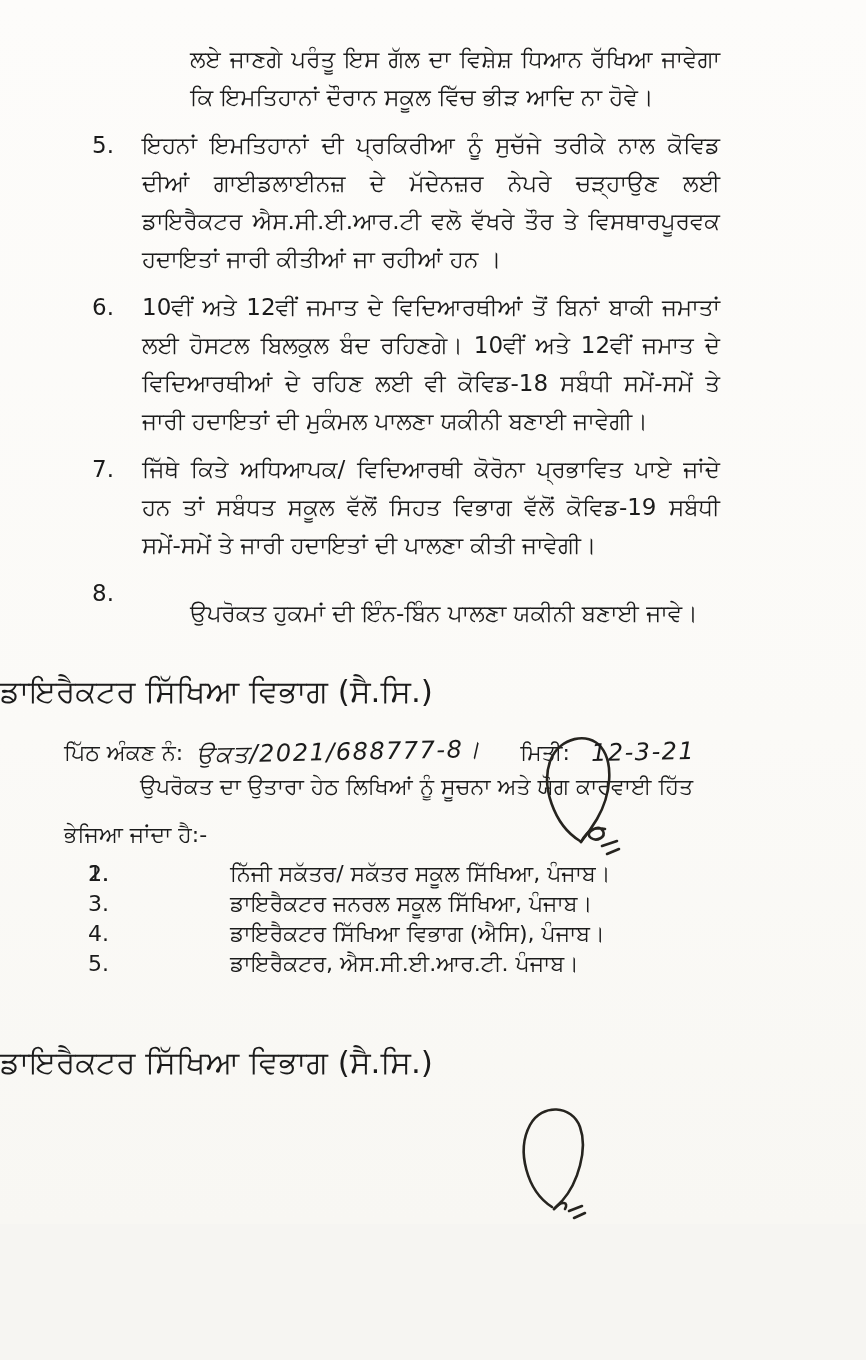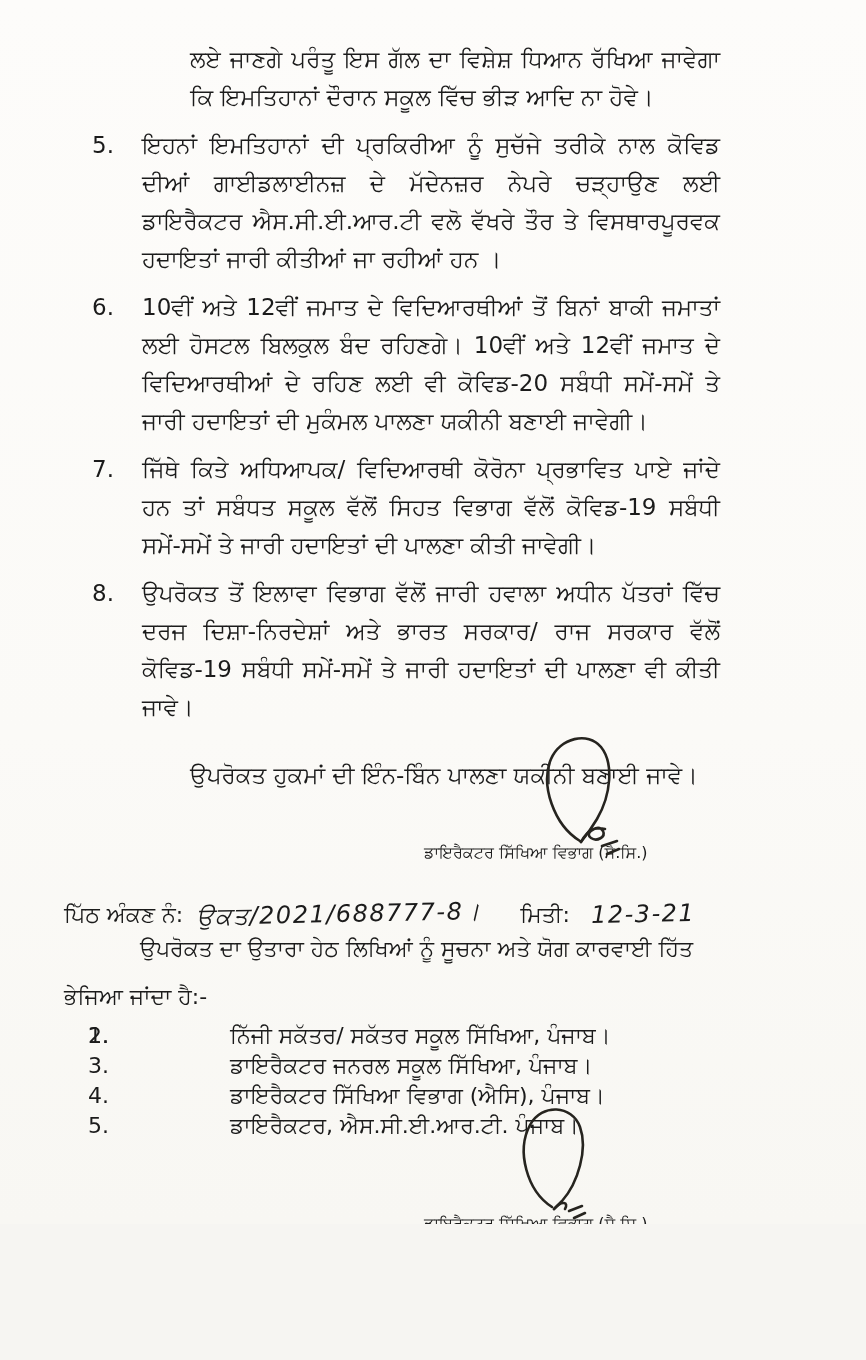--- a/index.html
+++ b/index.html
@@ -33,23 +33,22 @@
   }
   .num-item .txt {
     margin-left: 50px;   
     text-align: justify;
   }
   .closing-line {
     margin: 30px 146px 0 190px;
   }
   
   .designation {
-    margin-left: 424px;
     white-space: nowrap;
-    font-size: 16px; line-height: 38px;
+    font-size: 31px; line-height: 38px;
   }
   .desig-1 { margin-top: 40px; }
   .desig-2 { margin-top: 64px; }
   .sig {
     position: absolute;
     pointer-events: none;
   }
   .sig svg path {
     fill: none;
     stroke: #26241f;
@@ -88,31 +87,30 @@
 
   <p class="bodytext cont-para">ਲਏ ਜਾਣਗੇ ਪਰੰਤੂ ਇਸ ਗੱਲ ਦਾ ਵਿਸ਼ੇਸ਼ ਧਿਆਨ ਰੱਖਿਆ ਜਾਵੇਗਾ ਕਿ ਇਮਤਿਹਾਨਾਂ ਦੌਰਾਨ ਸਕੂਲ ਵਿੱਚ ਭੀੜ ਆਦਿ ਨਾ ਹੋਵੇ।</p>
 
   <div class="num-item bodytext">
     <span class="no">5.</span>
     <p class="txt">ਇਹਨਾਂ ਇਮਤਿਹਾਨਾਂ ਦੀ ਪ੍ਰਕਿਰੀਆ ਨੂੰ ਸੁਚੱਜੇ ਤਰੀਕੇ ਨਾਲ ਕੋਵਿਡ ਦੀਆਂ ਗਾਈਡਲਾਈਨਜ਼ ਦੇ ਮੱਦੇਨਜ਼ਰ ਨੇਪਰੇ ਚੜ੍ਹਾਉਣ ਲਈ ਡਾਇਰੈਕਟਰ ਐਸ.ਸੀ.ਈ.ਆਰ.ਟੀ ਵਲੋ ਵੱਖਰੇ ਤੌਰ ਤੇ ਵਿਸਥਾਰਪੂਰਵਕ ਹਦਾਇਤਾਂ ਜਾਰੀ ਕੀਤੀਆਂ ਜਾ ਰਹੀਆਂ ਹਨ ।</p>
   </div>
 
   <div class="num-item bodytext">
     <span class="no">6.</span>
-    <p class="txt">10ਵੀਂ ਅਤੇ 12ਵੀਂ ਜਮਾਤ ਦੇ ਵਿਦਿਆਰਥੀਆਂ ਤੋਂ ਬਿਨਾਂ ਬਾਕੀ ਜਮਾਤਾਂ ਲਈ ਹੋਸਟਲ ਬਿਲਕੁਲ ਬੰਦ ਰਹਿਣਗੇ। 10ਵੀਂ ਅਤੇ 12ਵੀਂ ਜਮਾਤ ਦੇ ਵਿਦਿਆਰਥੀਆਂ ਦੇ ਰਹਿਣ ਲਈ ਵੀ ਕੋਵਿਡ-20 ਸਬੰਧੀ ਸਮੇਂ-ਸਮੇਂ ਤੇ ਜਾਰੀ ਹਦਾਇਤਾਂ ਦੀ ਮੁਕੰਮਲ ਪਾਲਣਾ ਯਕੀਨੀ ਬਣਾਈ ਜਾਵੇਗੀ।</p>
+    <p class="txt">10ਵੀਂ ਅਤੇ 12ਵੀਂ ਜਮਾਤ ਦੇ ਵਿਦਿਆਰਥੀਆਂ ਤੋਂ ਬਿਨਾਂ ਬਾਕੀ ਜਮਾਤਾਂ ਲਈ ਹੋਸਟਲ ਬਿਲਕੁਲ ਬੰਦ ਰਹਿਣਗੇ। 10ਵੀਂ ਅਤੇ 12ਵੀਂ ਜਮਾਤ ਦੇ ਵਿਦਿਆਰਥੀਆਂ ਦੇ ਰਹਿਣ ਲਈ ਵੀ ਕੋਵਿਡ-18 ਸਬੰਧੀ ਸਮੇਂ-ਸਮੇਂ ਤੇ ਜਾਰੀ ਹਦਾਇਤਾਂ ਦੀ ਮੁਕੰਮਲ ਪਾਲਣਾ ਯਕੀਨੀ ਬਣਾਈ ਜਾਵੇਗੀ।</p>
   </div>
 
   <div class="num-item bodytext">
     <span class="no">7.</span>
     <p class="txt">ਜਿੱਥੇ ਕਿਤੇ ਅਧਿਆਪਕ/ ਵਿਦਿਆਰਥੀ ਕੋਰੋਨਾ ਪ੍ਰਭਾਵਿਤ ਪਾਏ ਜਾਂਦੇ ਹਨ ਤਾਂ ਸਬੰਧਤ ਸਕੂਲ ਵੱਲੋਂ ਸਿਹਤ ਵਿਭਾਗ ਵੱਲੋਂ ਕੋਵਿਡ-19 ਸਬੰਧੀ ਸਮੇਂ-ਸਮੇਂ ਤੇ ਜਾਰੀ ਹਦਾਇਤਾਂ ਦੀ ਪਾਲਣਾ ਕੀਤੀ ਜਾਵੇਗੀ।</p>
   </div>
 
   <div class="num-item bodytext">
     <span class="no">8.</span>
-    <p class="txt">ਉਪਰੋਕਤ ਤੋਂ ਇਲਾਵਾ ਵਿਭਾਗ ਵੱਲੋਂ ਜਾਰੀ ਹਵਾਲਾ ਅਧੀਨ ਪੱਤਰਾਂ ਵਿੱਚ ਦਰਜ ਦਿਸ਼ਾ-ਨਿਰਦੇਸ਼ਾਂ ਅਤੇ ਭਾਰਤ ਸਰਕਾਰ/ ਰਾਜ ਸਰਕਾਰ ਵੱਲੋਂ ਕੋਵਿਡ-19 ਸਬੰਧੀ ਸਮੇਂ-ਸਮੇਂ ਤੇ ਜਾਰੀ ਹਦਾਇਤਾਂ ਦੀ ਪਾਲਣਾ ਵੀ ਕੀਤੀ ਜਾਵੇ।</p>
   </div>
 
   <p class="bodytext closing-line">ਉਪਰੋਕਤ ਹੁਕਮਾਂ ਦੀ ਇੰਨ-ਬਿੰਨ ਪਾਲਣਾ ਯਕੀਨੀ ਬਣਾਈ ਜਾਵੇ।</p>
 
   <div class="sig sig-1">
     <svg width="100" height="125" viewBox="0 0 100 125">
       <path d="M44,108 C18,92 4,52 15,26 C24,5 52,-2 65,14 C78,30 75,62 61,86 C55,96 49,104 45,109"></path>
       <path d="M45,109 C51,97 63,91 67,98 C70,104 61,109 55,105 C49,101 56,93 69,96"></path>
       <path d="M66,113 l 15,-5"></path>
       <path d="M71,121 l 12,-5"></path>

